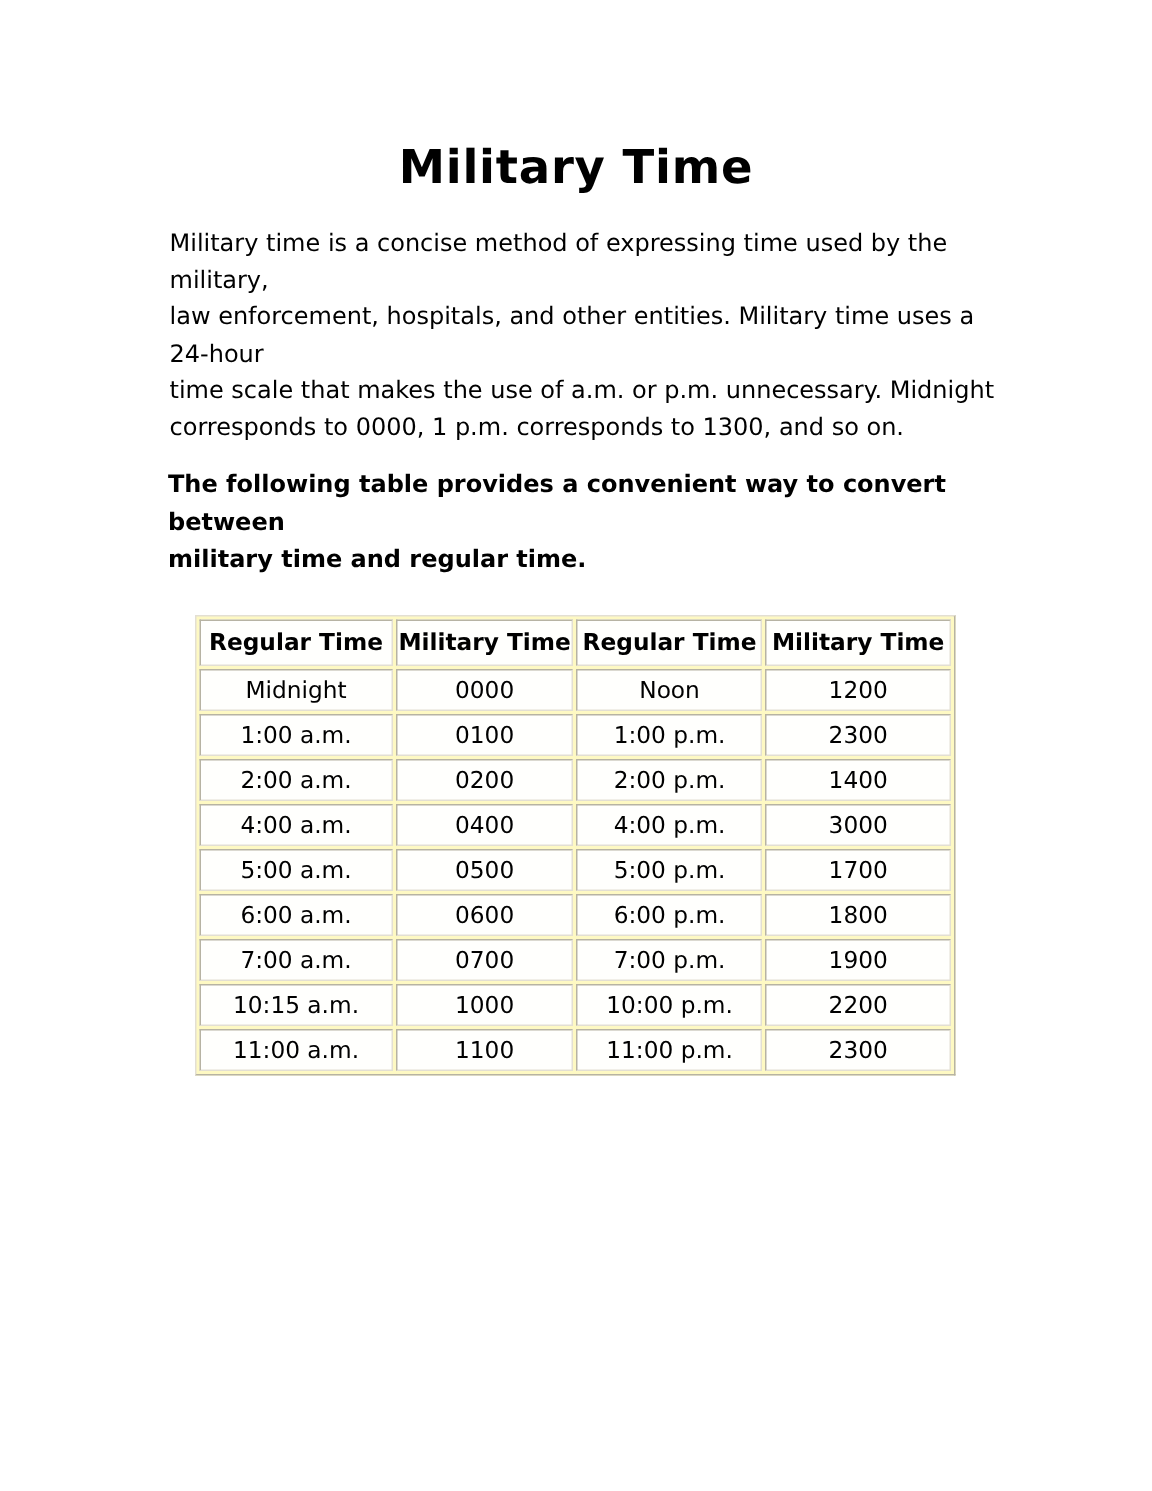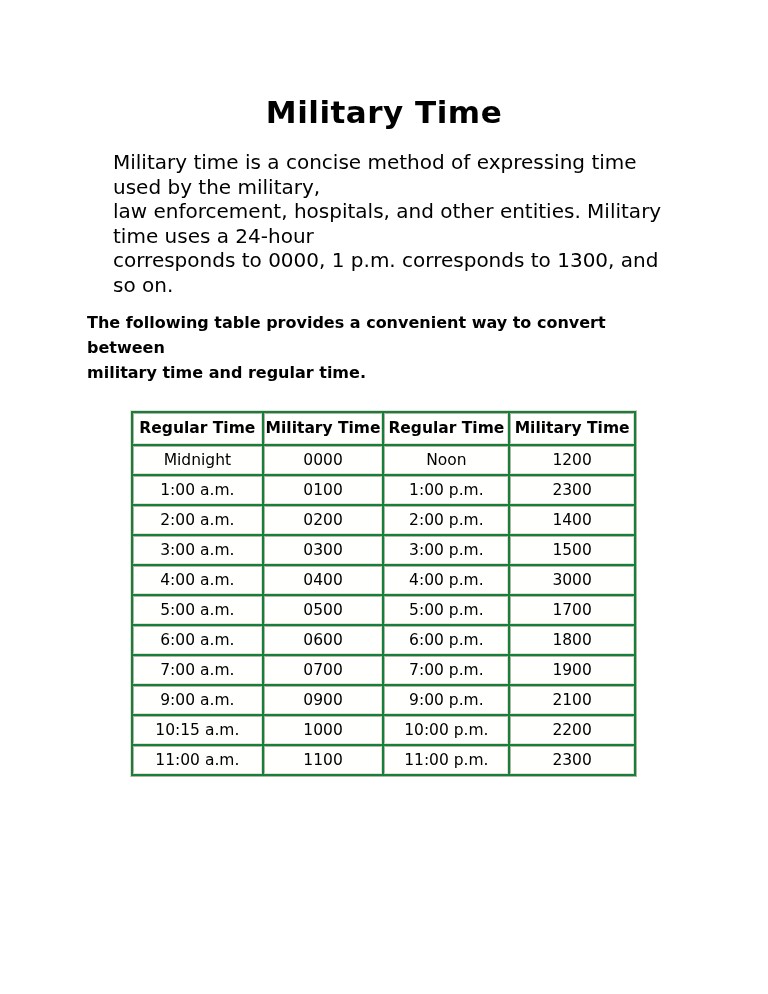--- a/index.html
+++ b/index.html
@@ -17,40 +17,40 @@
   }
   .doc-title {
     margin-top: 94px;
     text-align: center;
     font-size: 31px;
     font-weight: bold;
     letter-spacing: 0.5px;
   }
   .intro {
     margin: 20px 90px 0 113px;
-    font-size: 20px;
+    font-size: 16px;
     line-height: 24.6px;
   }
   .emphasis {
-    margin: 12px 90px 0 87px;
+    margin: 12px 90px 0 112px;
     font-size: 16px;
     line-height: 25px;
     font-weight: bold;
   }
   .table-wrap {
     margin: 25px 0 0 130px;
   }
   table.conversion {
     width: 507px;
     table-layout: fixed;
     border-collapse: separate;
     border-spacing: 2px;
     border: 1px solid;
     border-color: #e3dfd3 #b7b3a3 #b7b3a3 #e3dfd3;
-    background: #15803d;
+    background: #fef9c3;
   }
   table.conversion col.c1 { width: 26%; }
   table.conversion col.c2 { width: 24%; }
   table.conversion col.c3 { width: 25%; }
   table.conversion col.c4 { width: 25%; }
   table.conversion th, table.conversion td {
     border: 1px solid;
     border-color: #b7b3a3 #e3dfd3 #e3dfd3 #b7b3a3;
     background: #fffffd;
     text-align: center;
@@ -69,20 +69,21 @@
 </head>
 <body>
 
 <div class="page">
 
   <h1 class="doc-title">Military Time</h1>
 
   <div class="intro">
     <div>Military time is a concise method of expressing time used by the military,</div>
     <div>law enforcement, hospitals, and other entities. Military time uses a 24-hour</div>
+    <div>time scale that makes the use of a.m. or p.m. unnecessary. Midnight</div>
     <div>corresponds to 0000, 1 p.m. corresponds to 1300, and so on.</div>
   </div>
 
   <div class="emphasis">
     <div>The following table provides a convenient way to convert between</div>
     <div>military time and regular time.</div>
   </div>
 
   <div class="table-wrap">
     <table class="conversion">
@@ -113,26 +114,20 @@
           <td>1:00 p.m.</td>
           <td>2300</td>
         </tr>
         <tr>
           <td>2:00 a.m.</td>
           <td>0200</td>
           <td>2:00 p.m.</td>
           <td>1400</td>
         </tr>
         <tr>
-          <td>3:00 a.m.</td>
-          <td>0300</td>
-          <td>3:00 p.m.</td>
-          <td>1500</td>
-        </tr>
-        <tr>
           <td>4:00 a.m.</td>
           <td>0400</td>
           <td>4:00 p.m.</td>
           <td>3000</td>
         </tr>
         <tr>
           <td>5:00 a.m.</td>
           <td>0500</td>
           <td>5:00 p.m.</td>
           <td>1700</td>
@@ -143,26 +138,20 @@
           <td>6:00 p.m.</td>
           <td>1800</td>
         </tr>
         <tr>
           <td>7:00 a.m.</td>
           <td>0700</td>
           <td>7:00 p.m.</td>
           <td>1900</td>
         </tr>
         <tr>
-          <td>9:00 a.m.</td>
-          <td>0900</td>
-          <td>9:00 p.m.</td>
-          <td>2100</td>
-        </tr>
-        <tr>
           <td>10:15 a.m.</td>
           <td>1000</td>
           <td>10:00 p.m.</td>
           <td>2200</td>
         </tr>
         <tr>
           <td>11:00 a.m.</td>
           <td>1100</td>
           <td>11:00 p.m.</td>
           <td>2300</td>

